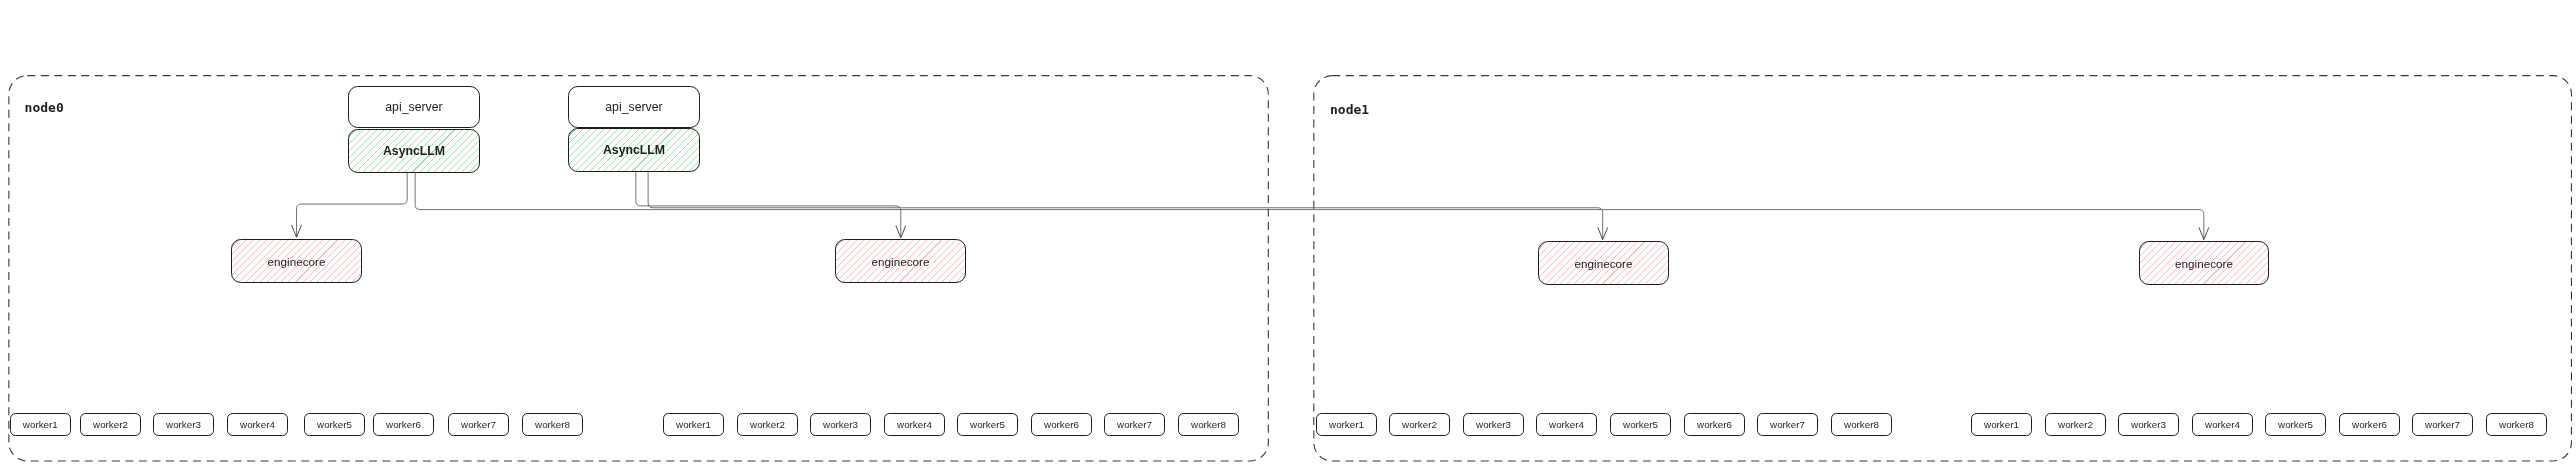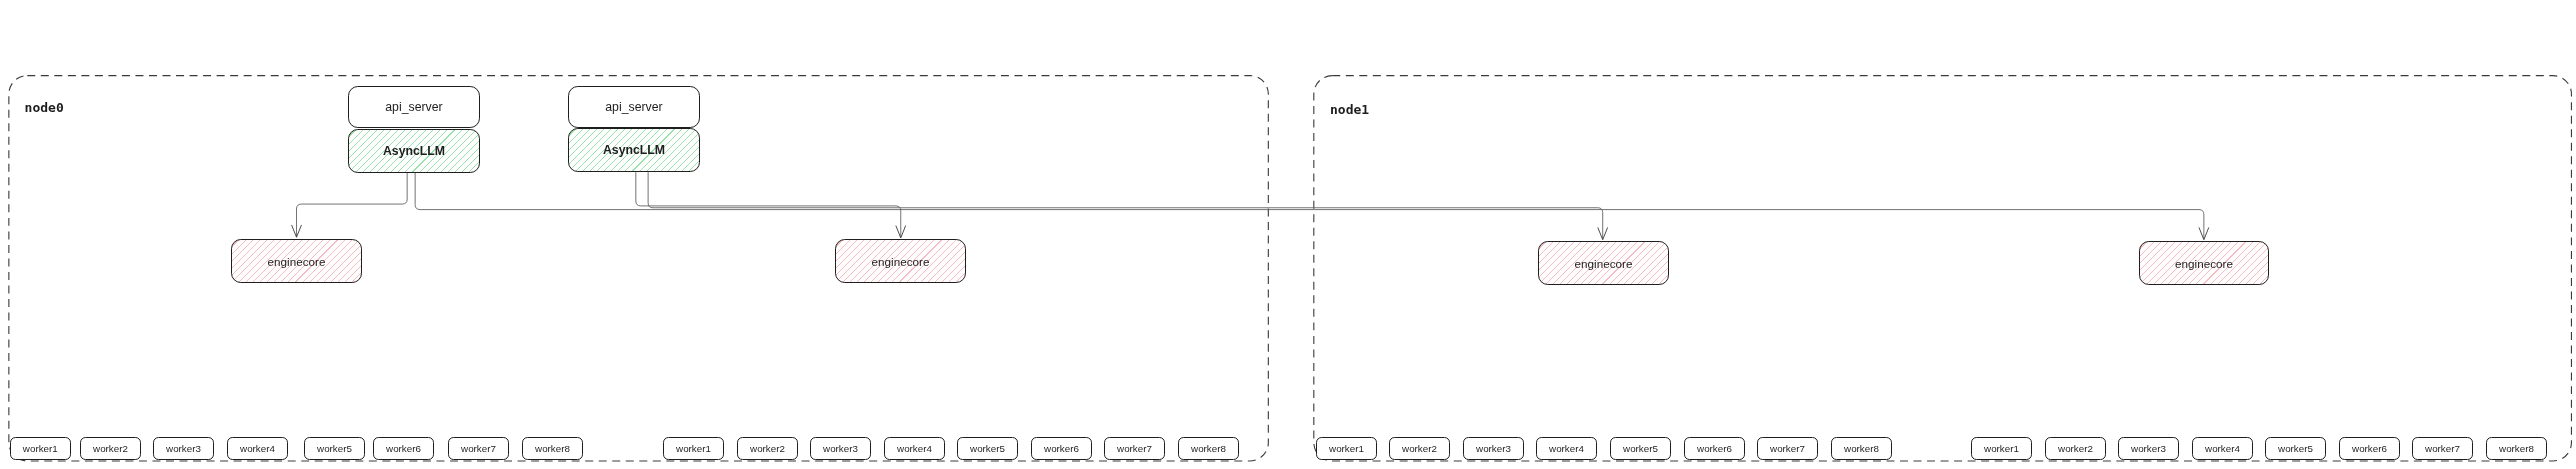--- a/index.html
+++ b/index.html
@@ -59,21 +59,20 @@
     width:61px;
     height:23.4px;
     border:1.2px solid #1e1e1e;
     border-radius:5.5px;
     background:#ffffff;
     display:flex;
     align-items:center;
     justify-content:center;
     font-size:9.8px;
     color:#1e1e1e;
-    margin-top:24px;
   }
   svg.overlay{
     position:absolute;
     left:0; top:0;
     width:2576px;
     height:469px;
     pointer-events:none;
   }
 </style>
 </head>

